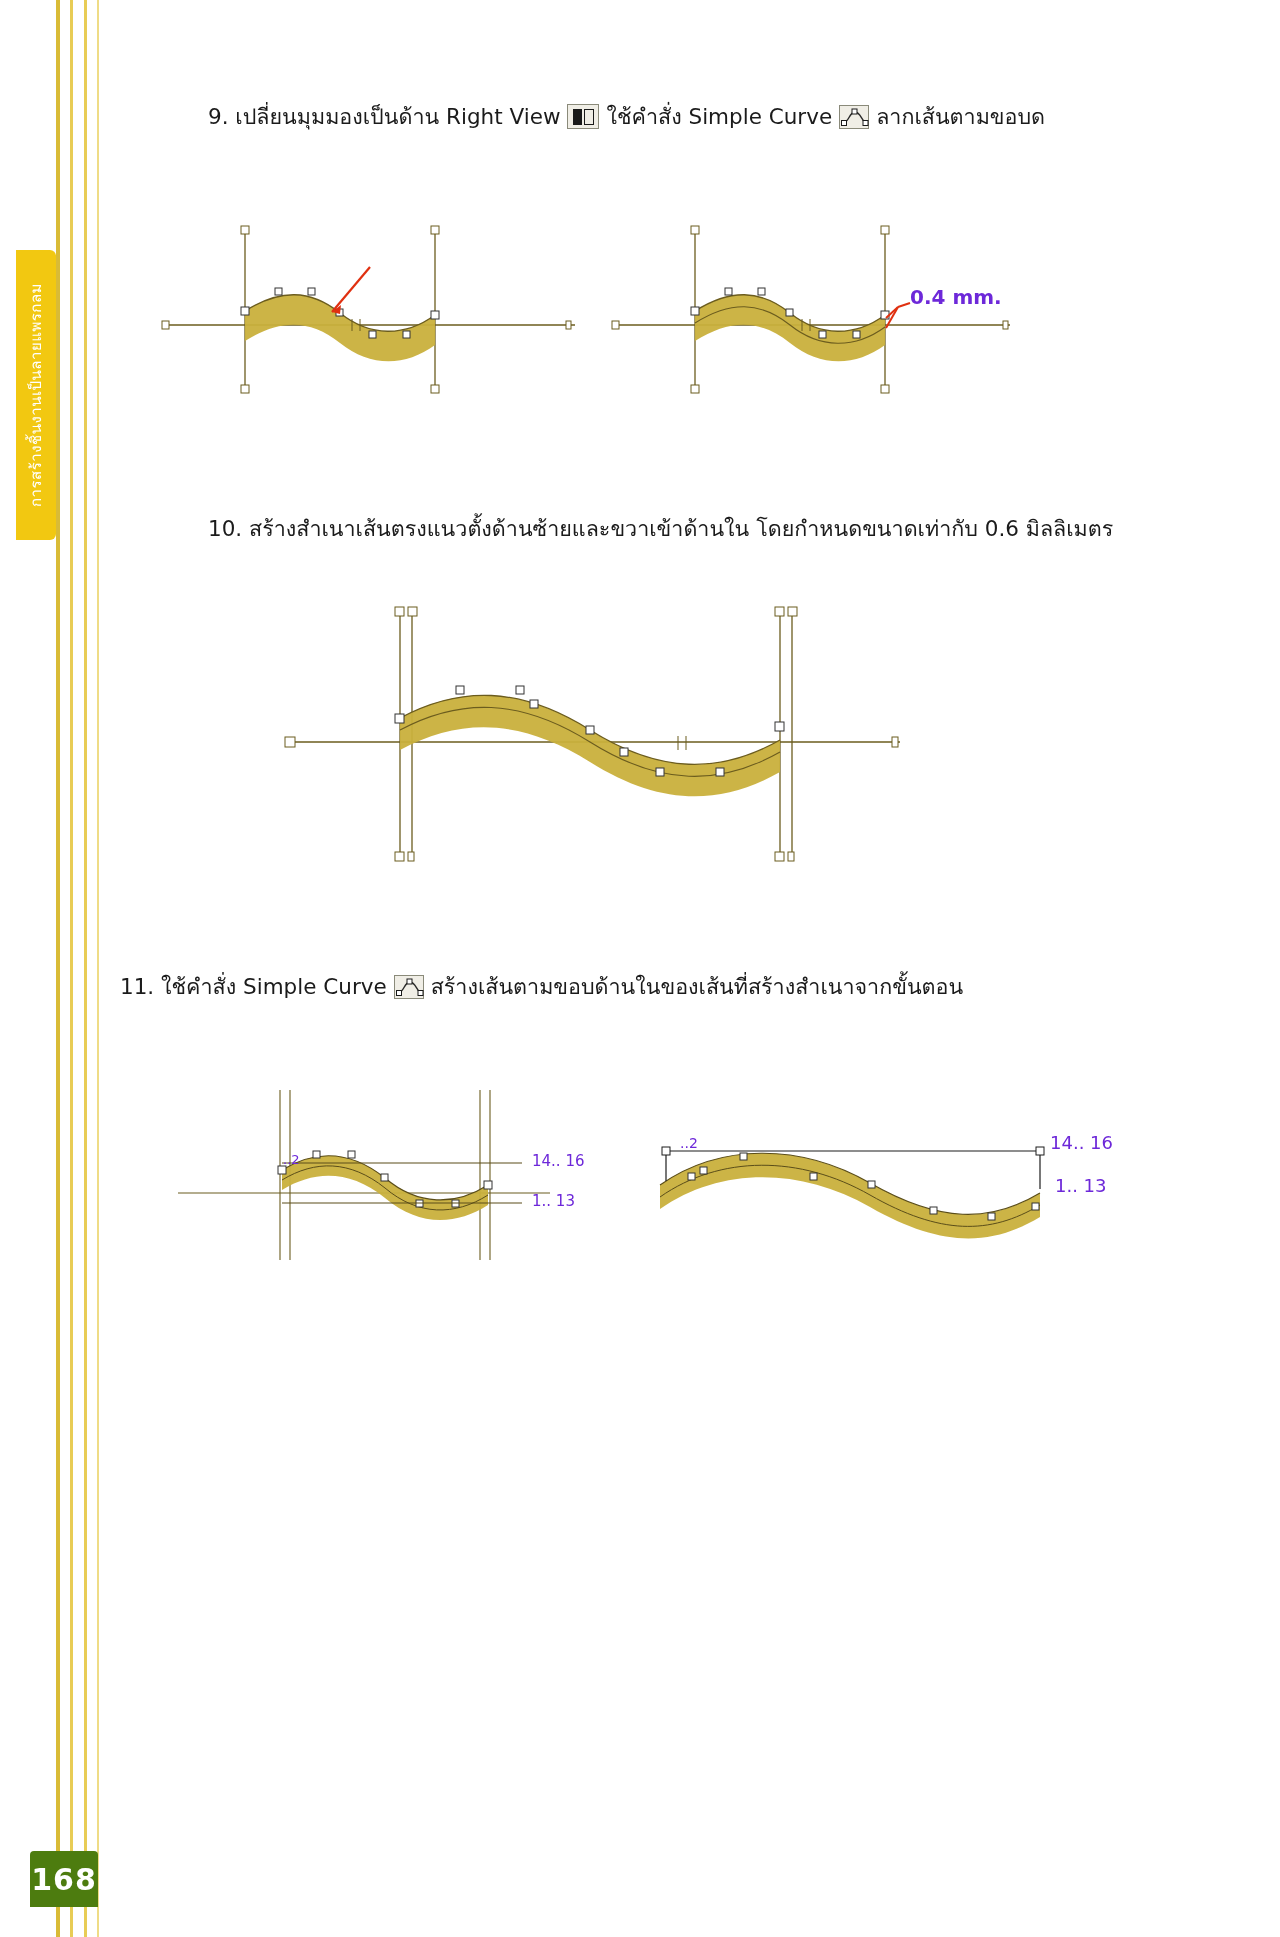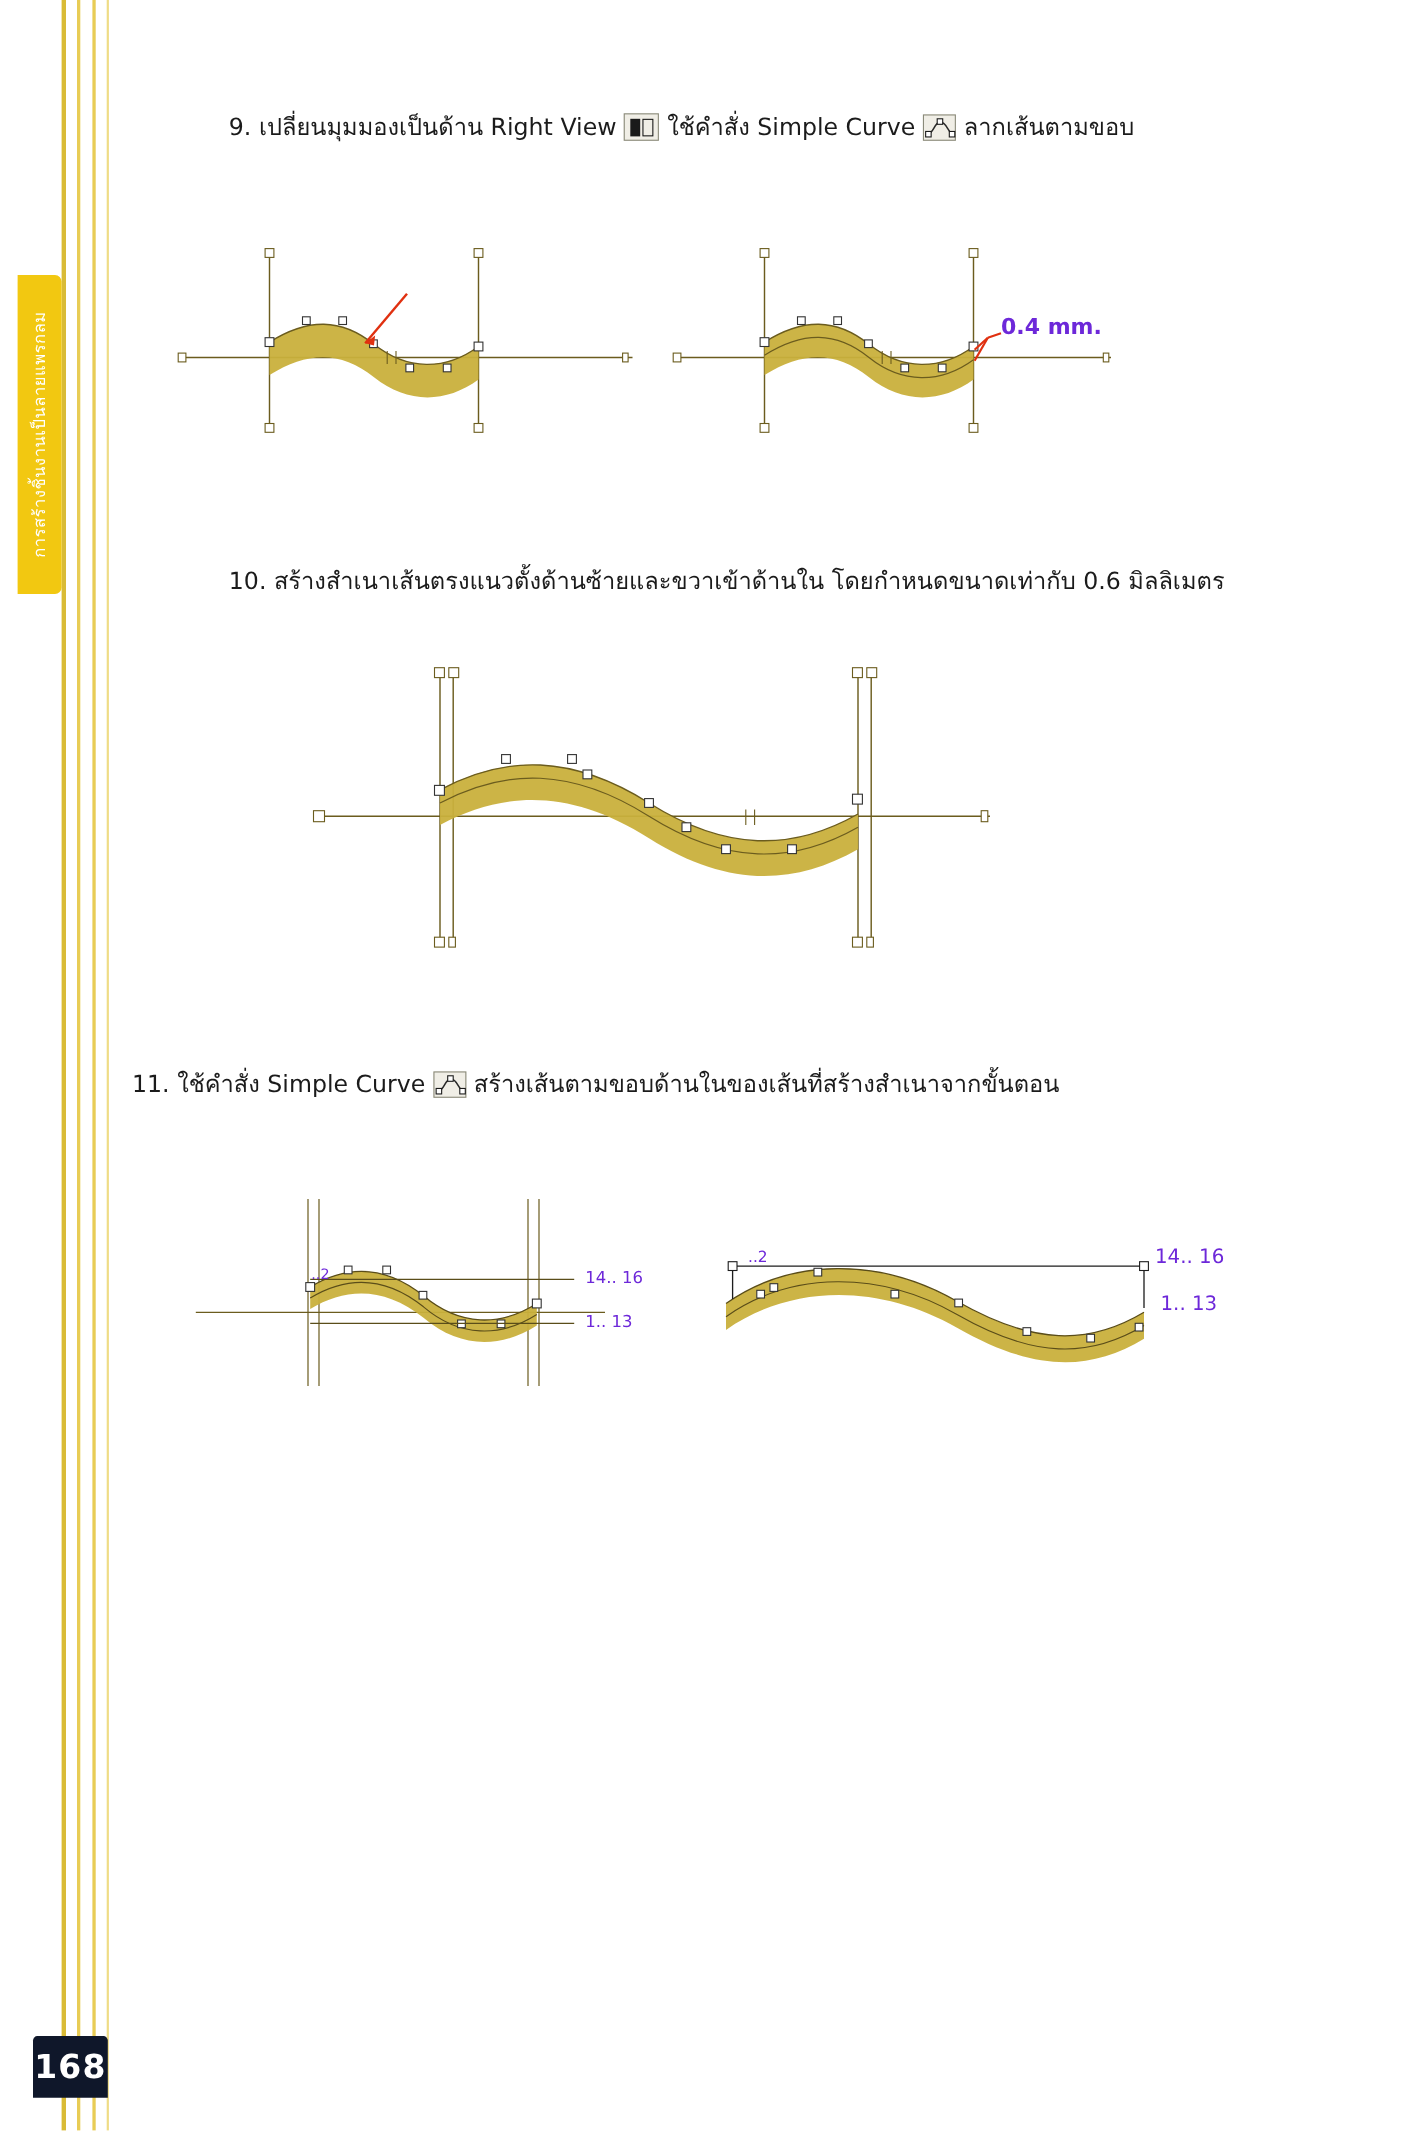--- a/index.html
+++ b/index.html
@@ -53,21 +53,21 @@
     letter-spacing: 0.5px;
   }
 
   
   .page-number {
     position: absolute;
     left: 30px;
     bottom: 30px;
     width: 68px;
     height: 56px;
-    background: #0f172a;
+    background: #4d7c0f;
     border-radius: 4px 4px 0 0;
     color: #ffffff;
     font-size: 30px;
     font-weight: bold;
     display: flex;
     align-items: center;
     justify-content: center;
     letter-spacing: 1px;
   }
 
@@ -151,21 +151,21 @@
   <div class="page-number">168</div>
 
   <div class="content">
 
     <div class="para" style="left:0px; top:98px; width:1090px;">
       <span style="display:inline-block; margin-left:88px;text-align:right;">9. เปลี่ยนมุมมองเป็นด้าน Right View</span><span class="inline-icon icon-rightview"></span><span>ใช้คำสั่ง Simple Curve</span><span class="inline-icon icon-curve"><svg width="30" height="24" viewBox="0 0 30 24">
             <path d="M3 17 C 9 17, 9 6, 15 6 S 22 17, 27 17" stroke="#2a2a2a" stroke-width="1.4" fill="none"></path>
             <rect x="1.5" y="14.5" width="5" height="5" fill="#fff" stroke="#1a1a1a" stroke-width="1"></rect>
             <rect x="12" y="3" width="5" height="5" fill="#fff" stroke="#1a1a1a" stroke-width="1"></rect>
             <rect x="23" y="14.5" width="5" height="5" fill="#fff" stroke="#1a1a1a" stroke-width="1"></rect>
-          </svg></span><span>ลากเส้นตามขอบ</span>
+          </svg></span><span>ลากเส้นตามขอบด</span>
     </div>
 
     <div class="figure" style="left:40px; top:215px;">
       <svg width="420" height="210" viewBox="0 0 420 210">
 
         <line x1="5" y1="110" x2="415" y2="110" stroke="#6b5c1e" stroke-width="1.3"></line>
         <rect x="2" y="106" width="7" height="8" fill="#fff" stroke="#6b5c1e" stroke-width="1"></rect>
         <rect x="406" y="106" width="5" height="8" fill="#fff" stroke="#6b5c1e" stroke-width="1"></rect>
 
         <line x1="85" y1="15" x2="85" y2="175" stroke="#6b5c1e" stroke-width="1.3"></line>

